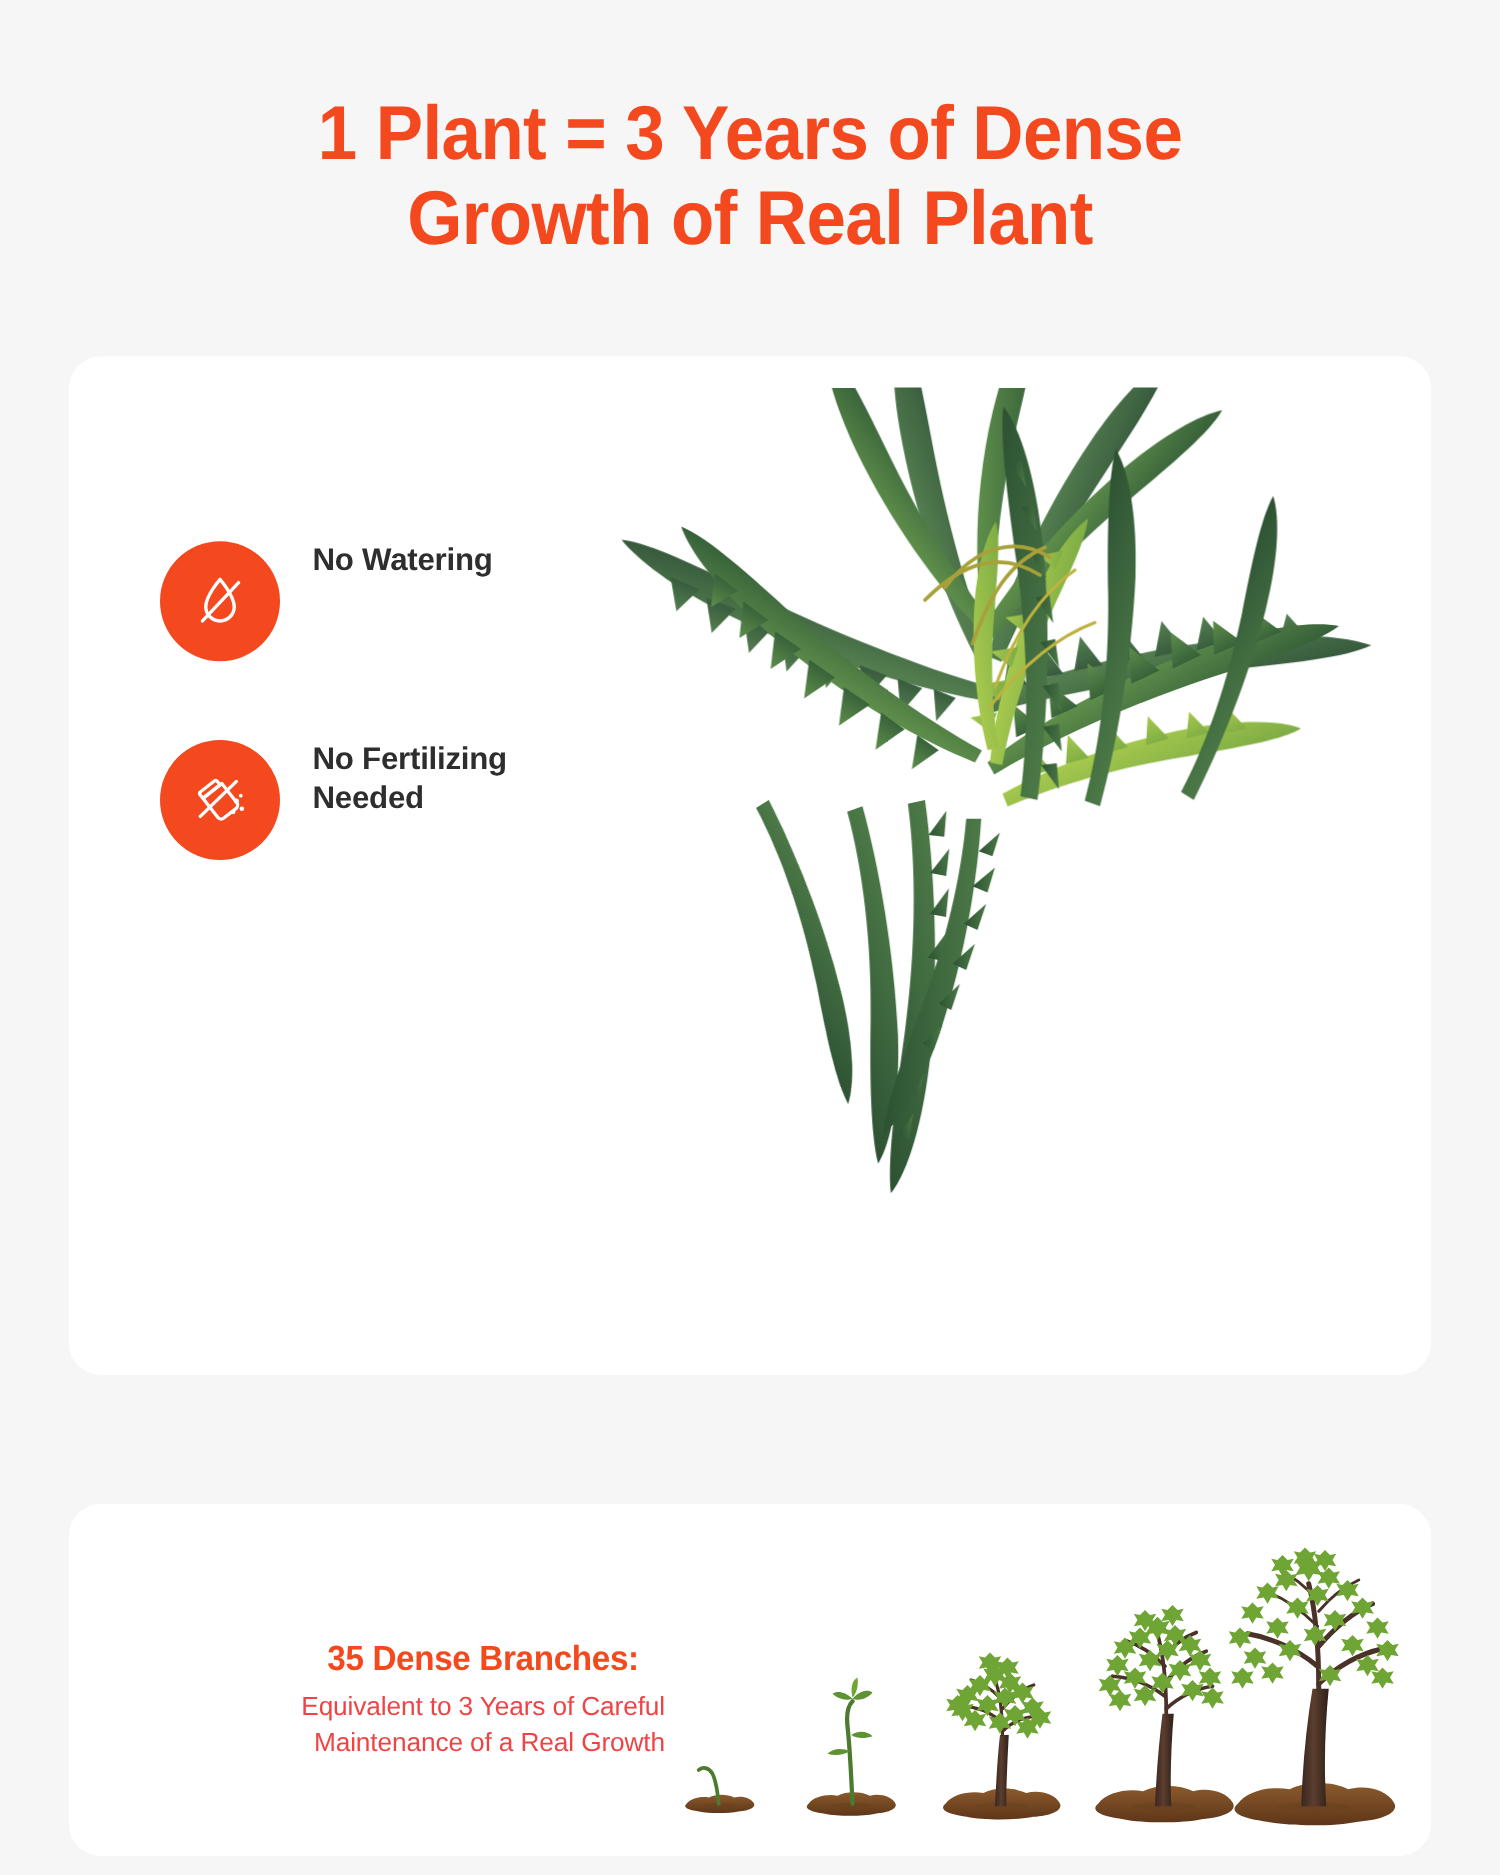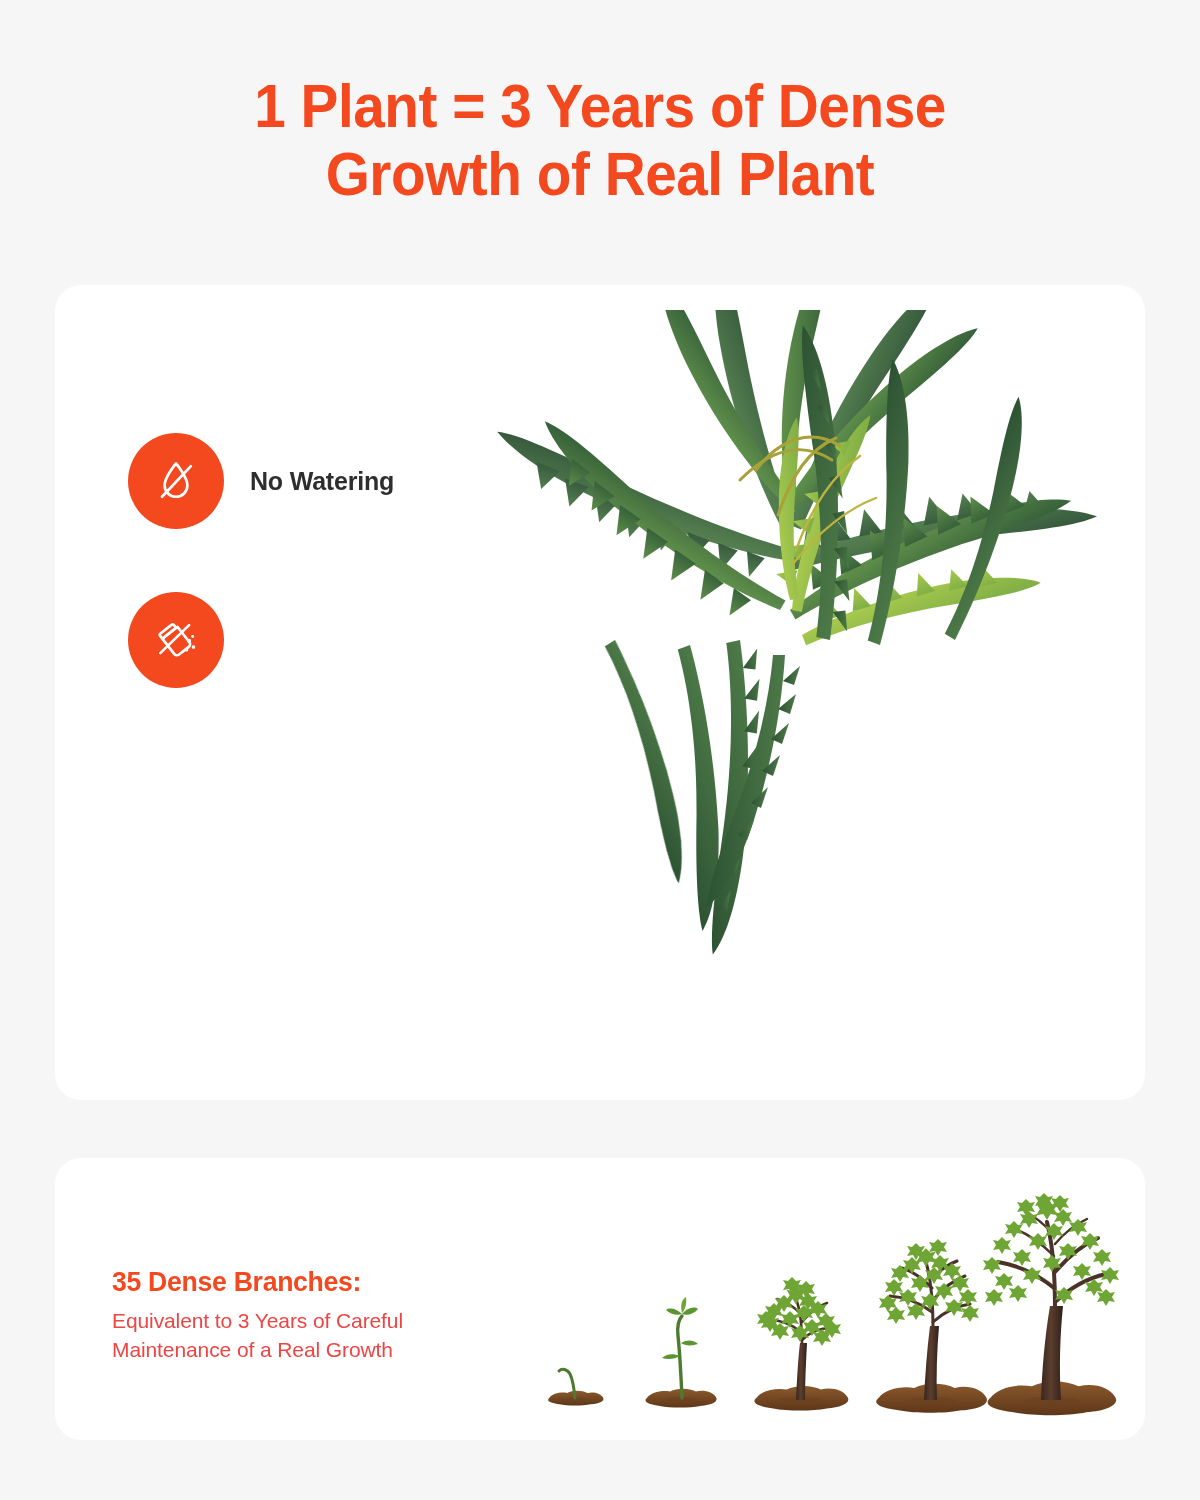--- a/index.html
+++ b/index.html
@@ -25,25 +25,25 @@
   }
   .headline .ln{ display:block; white-space:nowrap; }
 
   
   .card{
     position:absolute;
     background:#ffffff;
     border-radius:26px;
   }
   #card-hero{ left:55px; top:285px; width:1090px; height:815px; }
-  #card-growth{ left:55px; top:1158px; width:1090px; height:282px; }
+  #card-growth{ left:55px; top:1203px; width:1090px; height:282px;text-align:right; }
 
   
   .features{ position:absolute; left:73px; top:148px; width:360px; }
-  .feature{ display:flex; align-items:center; margin-bottom:63px; }
+  .feature{ display:flex; align-items:flex-start; margin-bottom:63px; }
   .badge{
     width:96px; height:96px; border-radius:50%;
     background:#f4481e;
     flex:0 0 96px;
     display:flex; align-items:center; justify-content:center;
   }
   .feature-label{
     margin-left:26px;
     font-size:25px; font-weight:bold; color:#2e2e2e;
     line-height:1.22; letter-spacing:-0.2px;
@@ -105,20 +105,24 @@
             <g transform="rotate(-38 31 33)">
               <path d="M23 16 h16 a2 2 0 0 1 2 2 v4 h-20 v-4 a2 2 0 0 1 2 -2 Z" fill="none" stroke="#ffffff" stroke-width="3" stroke-linejoin="round"></path>
               <path d="M21 22 h22 v22 a4 4 0 0 1 -4 4 h-14 a4 4 0 0 1 -4 -4 Z" fill="none" stroke="#ffffff" stroke-width="3" stroke-linejoin="round"></path>
             </g>
             <line x1="14" y1="47" x2="47" y2="15" stroke="#ffffff" stroke-width="3" stroke-linecap="round"></line>
             <circle cx="47" cy="33" r="2.3" fill="#ffffff"></circle>
             <circle cx="52" cy="40" r="2.1" fill="#ffffff"></circle>
             <circle cx="44" cy="43" r="2.1" fill="#ffffff"></circle>
             <circle cx="51" cy="28" r="1.7" fill="#ffffff"></circle>
           </svg>
+        </div>
+        <div class="feature-label">
+          <span>No Fertilizing</span><br>
+          <span>Needed</span>
         </div>
       </div>
 
     </div>
 
     <div class="hero-plant">
       <svg viewBox="0 0 690 720" aria-hidden="true">
         <defs>
           <linearGradient id="gDark" x1="0" y1="0" x2="0" y2="1">
             <stop offset="0%" stop-color="#4d7a48"></stop>

